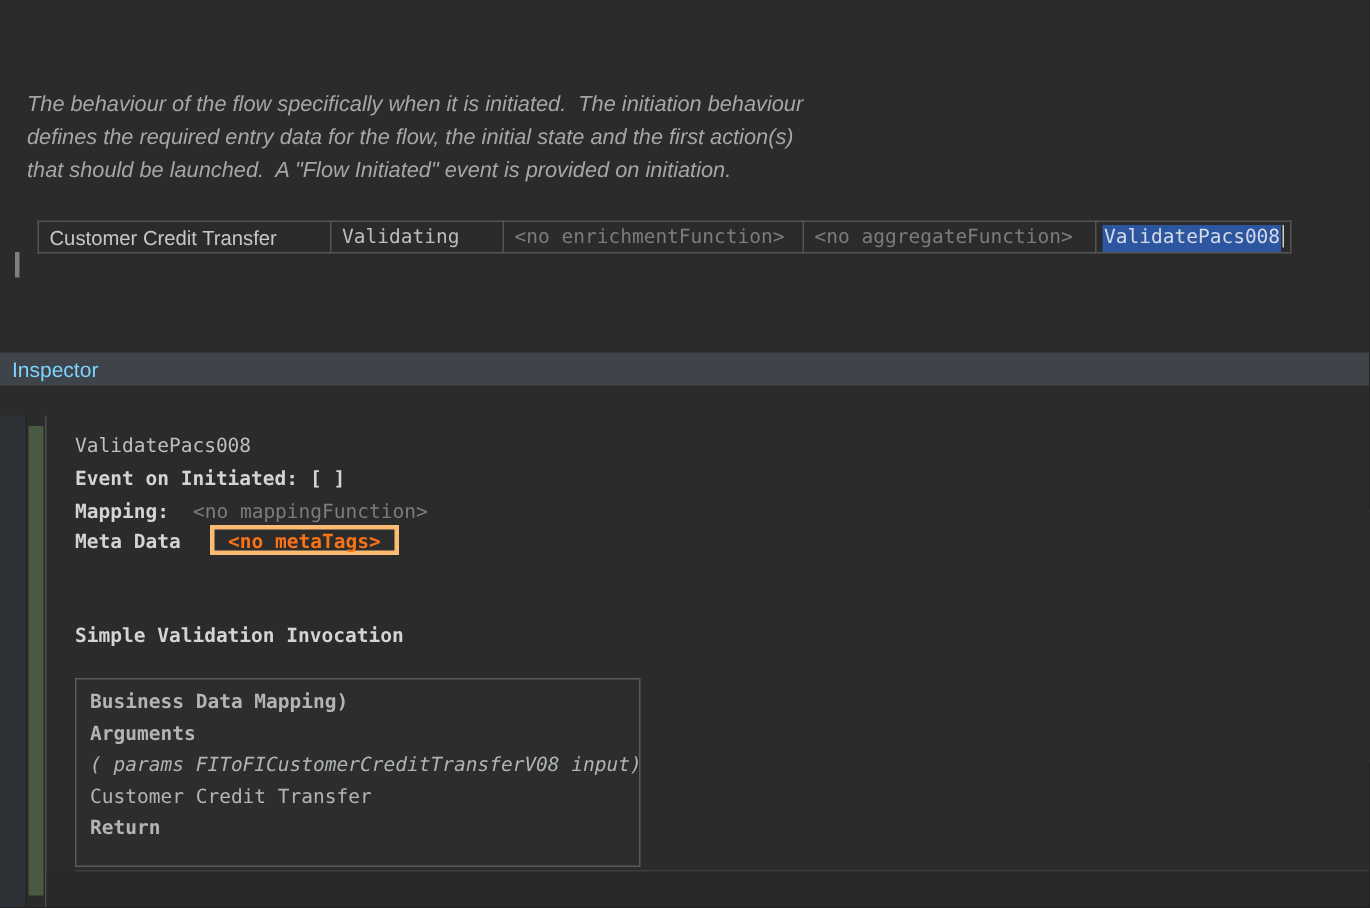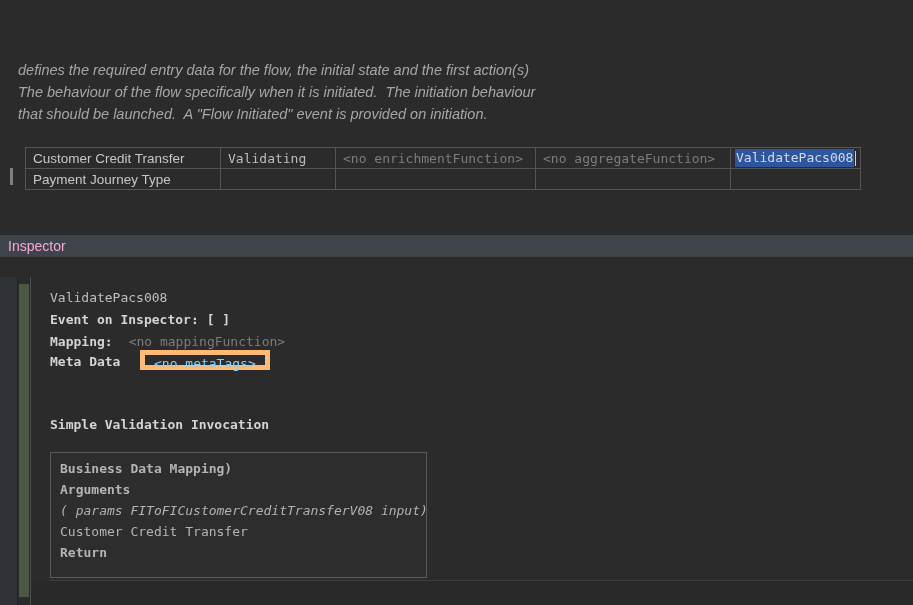--- a/index.html
+++ b/index.html
@@ -35,58 +35,58 @@
   .cell-sans{font-family:"Liberation Sans",sans-serif;font-size:13.5px;color:#c7c7c7;}
   .cell-mono{font-family:"DejaVu Sans Mono",monospace;color:#bdbdbd;}
   .cell-placeholder{font-family:"DejaVu Sans Mono",monospace;color:#7c7c7c;}
   .sel-blue{background:#2d56a0;color:#d5dae6;padding:1px 1px 2px 1px;}
   .caret{display:inline-block;width:1px;height:15px;background:#d0d0d0;vertical-align:middle;margin-left:1px;}
   .row-tick{position:absolute;left:10px;top:168px;width:3px;height:17px;background:#7f7f7f;}
 
   
   .inspector-bar{
     position:absolute;left:0;top:234px;width:913px;height:23px;background:#3e444a;
-    color:#f9a8d4;font-size:14px;line-height:23px;padding-left:8px;box-sizing:border-box;
+    color:#7dd3fc;font-size:14px;line-height:23px;padding-left:8px;box-sizing:border-box;
     border-top:1px solid #272727;
   }
   .breadcrumb-bar{
     position:absolute;left:0;top:257px;width:913px;height:20px;background:#605c3a;
     color:#1d1c13;font-size:13.5px;line-height:20px;padding-left:4px;box-sizing:border-box;
   }
   .gutter{position:absolute;left:0;top:277px;width:17px;height:328px;background:#2e3136;border-right:1px solid #242424;}
   .change-bar{position:absolute;left:19px;top:284px;width:10px;height:313px;background:#4a5941;}
   .guide-line{position:absolute;left:30px;top:277px;width:1px;height:328px;background:#4f4f4f;}
 
   .ins-line{position:absolute;left:50px;height:17px;line-height:17px;font-size:13px;color:#bfbfbf;white-space:pre;}
   .lbl{font-weight:bold;color:#d4d4d4;}
   .ph{color:#7c7c7c;}
   .meta-box{
     position:absolute;left:140px;top:350px;height:20px;line-height:18px;box-sizing:border-box;
-    border:5px solid #fdba74;padding:0 9px;font-size:13px;color:#7dd3fc;background:#2c2c2c;
+    border:3px solid #fdba74;padding:0 9px;font-size:13px;color:#f97316;background:#2c2c2c;font-weight:bold;
   }
 
   .sig-box{
     position:absolute;left:50px;top:452px;width:377px;height:126px;box-sizing:border-box;
     border:1px solid #5a5a5a;background:#2d2d2d;padding:5px 0 0 9px;
   }
   .sig-line{height:21px;line-height:21px;font-size:13px;color:#b4b4b4;white-space:pre;}
   .sig-italic{font-style:italic;color:#aeb4ae;}
   .ret-highlight{background:#3d4c3a;color:#b9ceb4;padding:1px 2px;}
 
   .bottom-divider{position:absolute;left:50px;top:580px;width:863px;height:1px;background:#3c3c3c;}
   .bottom-area{position:absolute;left:31px;top:581px;width:882px;height:24px;background:#292929;}
 </style>
 </head>
 <body>
 
 <div class="page">
 
   <div class="doc-paragraph">
+    <div class="pline">The behaviour of the flow specifically when it is initiated.  The initiation behaviour</div>
     <div class="pline">defines the required entry data for the flow, the initial state and the first action(s)</div>
-    <div class="pline">The behaviour of the flow specifically when it is initiated.  The initiation behaviour</div>
     <div class="pline">that should be launched.  A "Flow Initiated" event is provided on initiation.</div>
   </div>
 
   <div class="row-tick"></div>
 
   <table class="flow-table">
     <colgroup>
       <col style="width:195px">
         <col style="width:115px">
         <col style="width:200px">
@@ -94,39 +94,32 @@
         <col style="width:130px">
     </colgroup>
     <tbody>
     <tr>
       <td class="cell-sans">Customer Credit Transfer</td>
       <td class="cell-mono">Validating</td>
       <td class="cell-placeholder">&lt;no enrichmentFunction&gt;</td>
       <td class="cell-placeholder">&lt;no aggregateFunction&gt;</td>
       <td class="cell-mono" style="padding-left:4px;"><span class="sel-blue">ValidatePacs008</span><span class="caret"></span></td>
     </tr>
-    <tr>
-      <td class="cell-sans">Payment Journey Type</td>
-      <td class="cell-mono"></td>
-      <td class="cell-placeholder"></td>
-      <td class="cell-placeholder"></td>
-      <td class="cell-mono"></td>
-    </tr>
   </tbody>
     </table>
 
   <div class="inspector-bar">Inspector</div>
 
   <div class="gutter"></div>
   <div class="change-bar"></div>
   <div class="guide-line"></div>
 
   <div class="ins-line mono" style="top:289px;">ValidatePacs008</div>
 
-  <div class="ins-line mono" style="top:311px;"><span class="lbl">Event on Inspector:</span><span class="lbl" style="margin-left:8px;">[ ]</span></div>
+  <div class="ins-line mono" style="top:311px;"><span class="lbl">Event on Initiated:</span><span class="lbl" style="margin-left:8px;">[ ]</span></div>
 
   <div class="ins-line mono" style="top:333px;"><span class="lbl">Mapping:</span><span class="ph" style="margin-left:16px;">&lt;no mappingFunction&gt;</span></div>
 
   <div class="ins-line mono lbl" style="top:353px;">Meta Data</div>
   <div class="meta-box mono">&lt;no metaTags&gt;</div>
 
   <div class="ins-line mono lbl" style="top:416px;">Simple Validation Invocation</div>
 
   <div class="sig-box">
     <div class="sig-line mono lbl">Business Data Mapping)</div>

